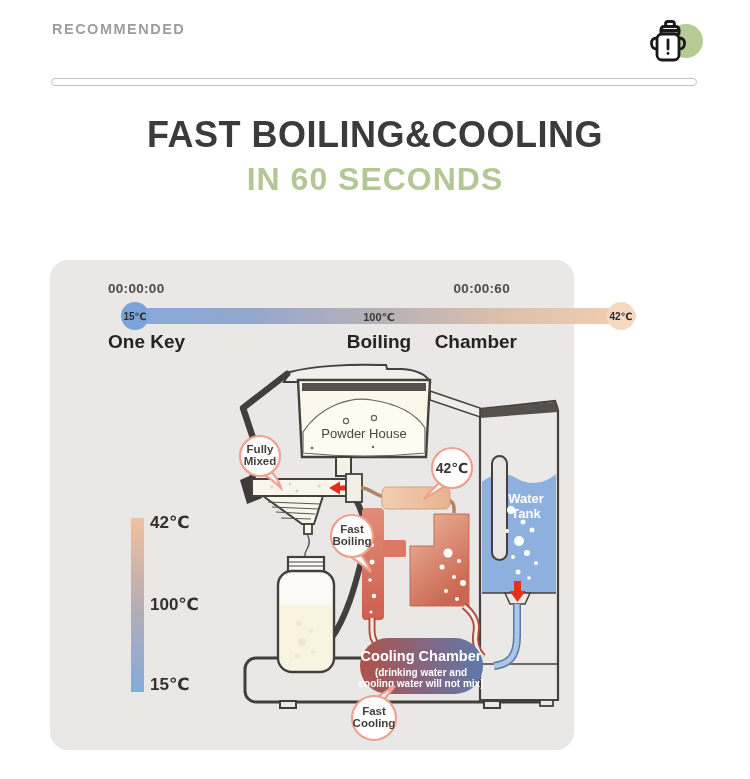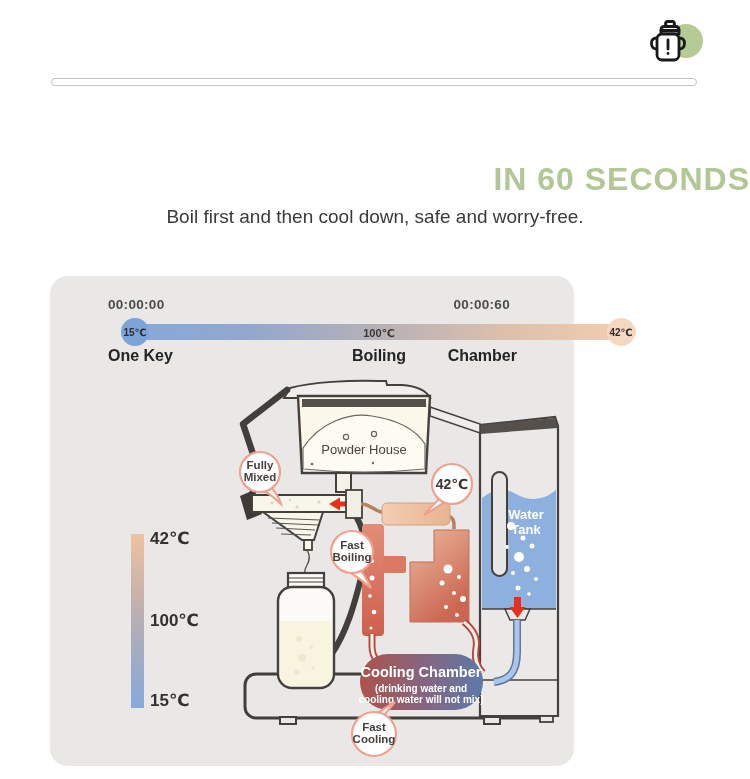--- a/index.html
+++ b/index.html
@@ -10,67 +10,68 @@
   .rec-block{left:52px;top:20px;color:#9e9d9c;font-size:14.5px;font-weight:bold;
              letter-spacing:1.5px;line-height:19px;}
   .rec-badge{color:#a4bb79;margin-left:30px;}
   .icon-circle{left:669px;top:24px;width:34px;height:34px;border-radius:50%;background:#b6ca94;}
   .cup-svg{left:648px;top:18px;}
   .divider{left:51px;top:78px;width:644px;height:6px;background:#fff;
            border:1.5px solid #c4c3c2;border-radius:5px;}
   
   .hero-title{left:0;top:114px;width:750px;text-align:center;font-size:36px;font-weight:bold;
               color:#3b3b3b;letter-spacing:.5px;}
-  .hero-highlight{left:0;top:161px;width:750px;text-align:right;font-size:32px;font-weight:bold;
+  .hero-highlight{left:0;top:161px;width:750px;text-align:center;font-size:32px;font-weight:bold;
               color:#b2c795;letter-spacing:1px;}
   .hero-desc{left:0;top:206px;width:750px;text-align:center;font-size:19px;color:#3a3a3a;}
   
-  .panel{left:50px;top:260px;width:524px;height:490px;background:#e9e8e6;border-radius:18px;margin-top:16px;}
+  .panel{left:50px;top:260px;width:524px;height:490px;background:#e9e8e6;border-radius:18px;}
   .tl-time{top:21px;font-size:13.5px;font-weight:bold;color:#4c4c4c;letter-spacing:.3px;}
   .tl-time-left{left:58px;}
   .tl-time-right{right:64px;}
   .tl-bar{left:72px;top:48px;width:514px;height:16px;border-radius:8px;
           background:linear-gradient(90deg,#86a9db 0%,#93a7cd 25%,#b9b2b5 52%,#ddc0ab 75%,#f2cfb2 100%);}
   .tl-circle{width:28px;height:28px;border-radius:50%;top:42px;display:flex;align-items:center;
              justify-content:center;font-size:10px;font-weight:600;color:#2e2c2a;}
   .tl-circle-left{left:71px;background:#7da4d9;}
   .tl-circle-right{left:557px;background:#f6d8c0;}
   .tl-mid-temp{left:72px;top:51px;width:514px;text-align:center;font-size:11px;font-weight:600;color:#3a3832;}
-  .tl-label{top:71px;font-size:16px;font-weight:bold;color:#242424;}
+  .tl-label{top:71px;font-size:19px;font-weight:bold;color:#242424;}
   .tl-label-left{left:58px;}
   .tl-label-mid{left:72px;width:514px;text-align:center;}
   .tl-label-right{right:57px;}
   .machine-svg{left:0;top:0;}
 </style>
 </head>
 <body>
 
 <div class="page">
 
   <div class="abs rec-block">
+    <div>RECOMMENDED</div>
   </div>
 
   <div class="abs icon-circle"></div>
   <svg class="abs cup-svg" width="44" height="48" viewBox="0 0 44 48">
     <g fill="none" stroke="#191919" stroke-width="2.8" stroke-linecap="round" stroke-linejoin="round">
       <rect x="17.5" y="3.5" width="9" height="5" rx="2.5" fill="#ffffff"></rect>
       <path d="M13,16 L13,12 Q13,8.5 16.5,8.5 L27.5,8.5 Q31,8.5 31,12 L31,16 Z" fill="#ffffff"></path>
       <line x1="13" y1="12.5" x2="31" y2="12.5"></line>
       <path d="M9,20 Q3,20 3.5,26 Q4,31 9,31"></path>
       <path d="M31,20 Q37,20 36.5,26 Q36,31 31,31"></path>
       <rect x="9" y="16" width="22" height="26" rx="5" fill="#ffffff"></rect>
       <line x1="20" y1="22" x2="20" y2="31"></line>
       <circle cx="20" cy="35.5" r="1.4" fill="#191919" stroke="none"></circle>
     </g>
   </svg>
 
   <div class="abs divider"></div>
 
+  <div class="abs hero-title">FAST BOILING&amp;COOLING</div>
   <div class="abs hero-highlight">IN 60 SECONDS</div>
-  <div class="abs hero-desc">Boil first and then cool down, safe and worry-free.</div>
 
   <div class="abs panel">
 
     <div class="abs tl-time tl-time-left">00:00:00</div>
     <div class="abs tl-time tl-time-right">00:00:60</div>
     <div class="abs tl-bar"></div>
     <div class="abs tl-mid-temp">100℃</div>
     <div class="abs tl-circle tl-circle-left">15℃</div>
     <div class="abs tl-circle tl-circle-right">42℃</div>
     <div class="abs tl-label tl-label-left">One Key</div>

